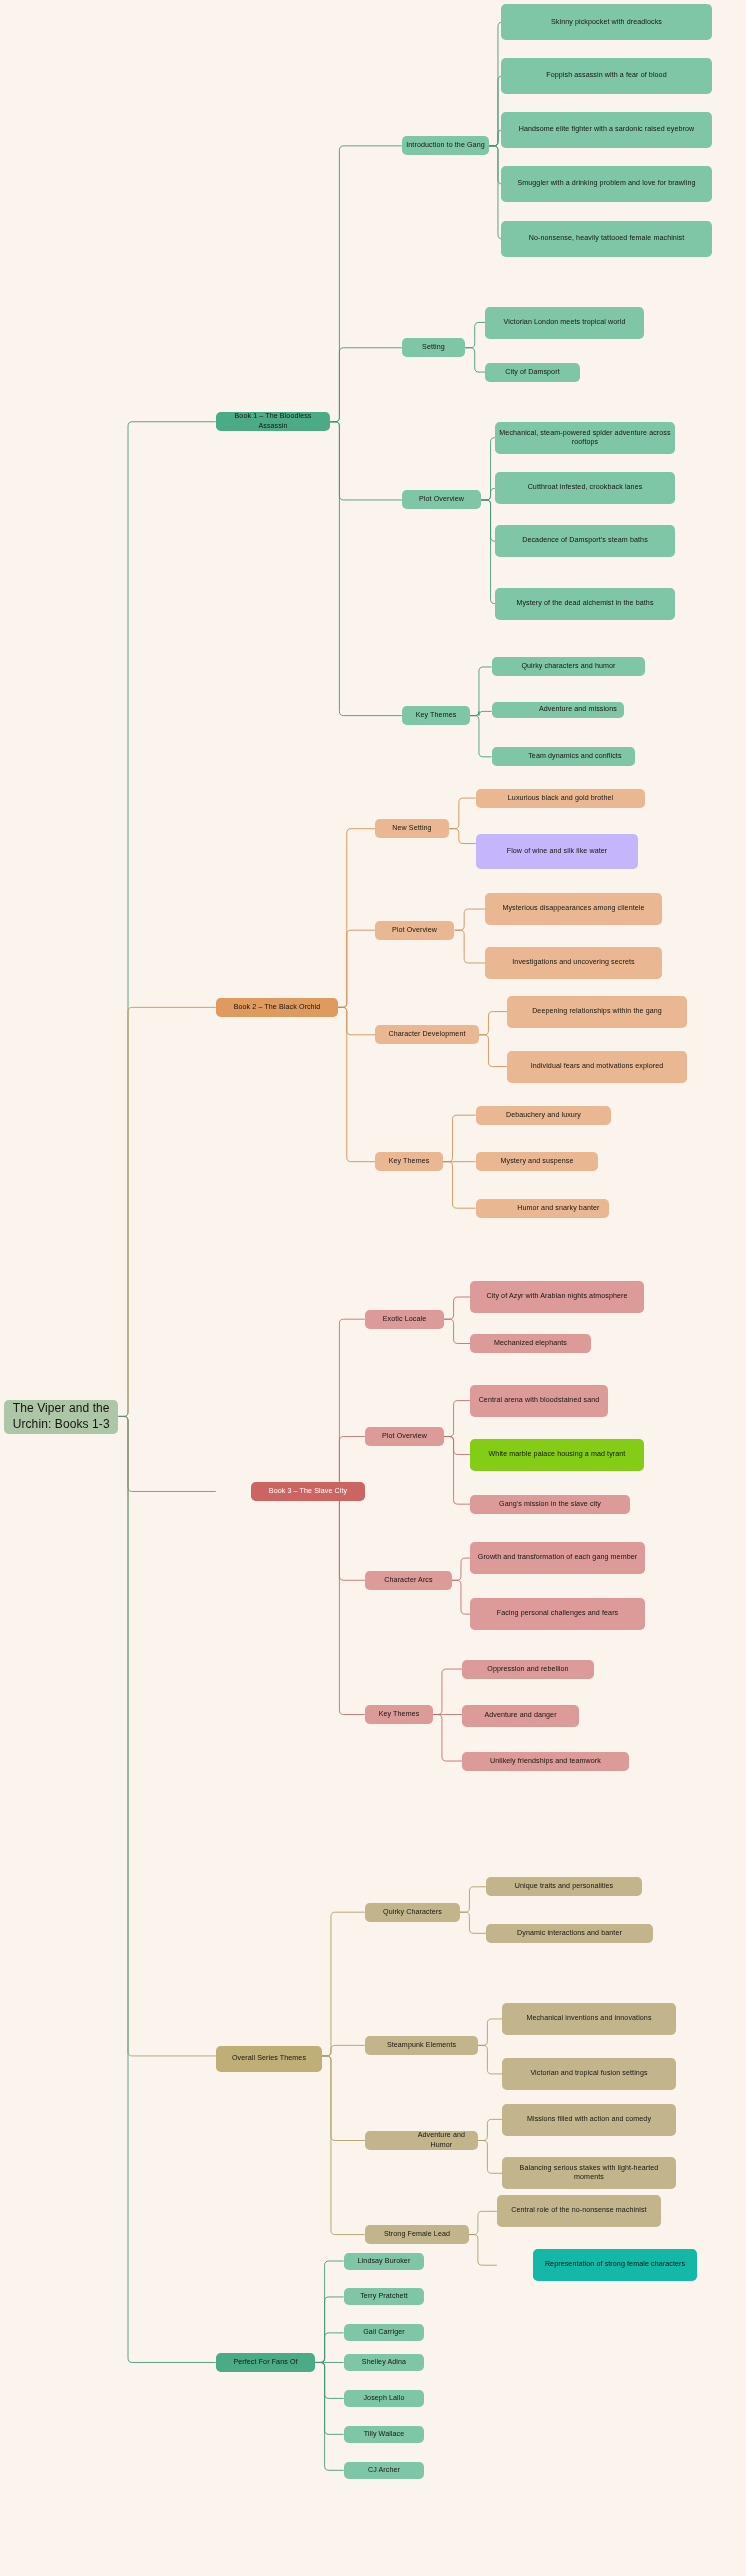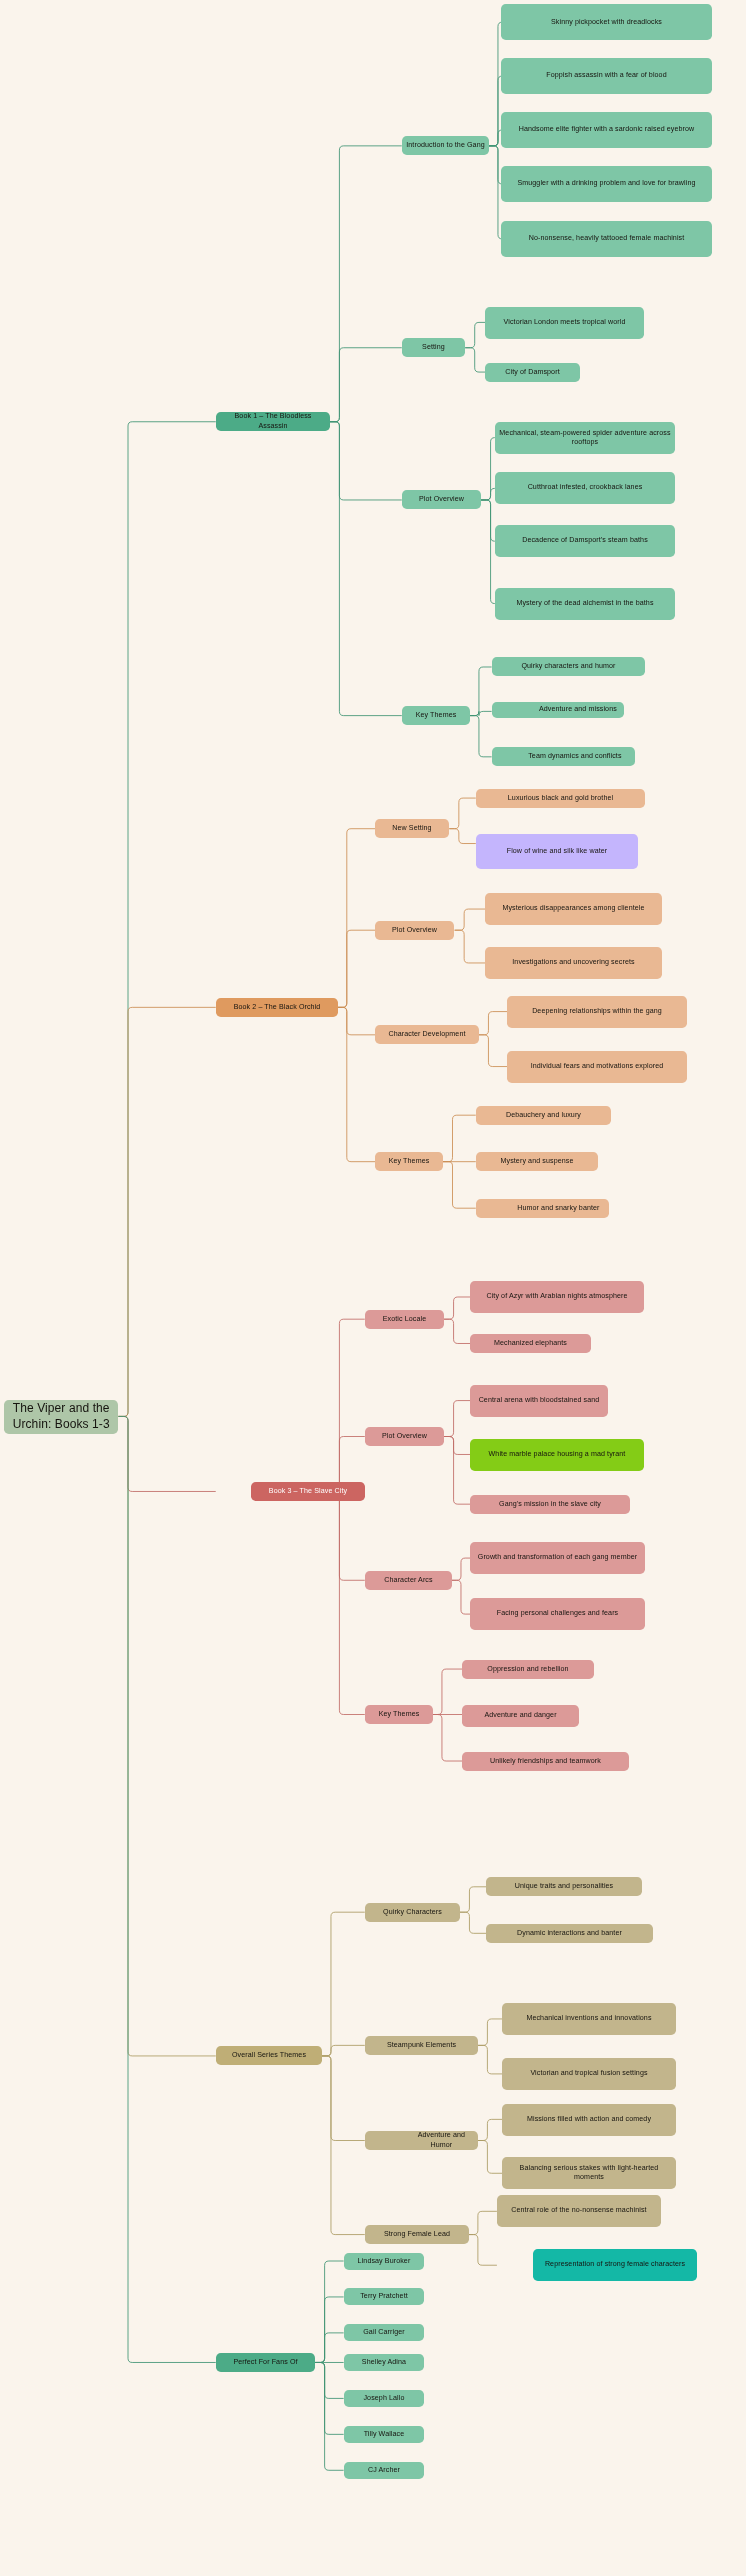--- a/index.html
+++ b/index.html
@@ -158,21 +158,21 @@
       <div class="node" style="left: 470px; top: 1385px; width: 138px; height: 32px; background: rgb(220, 154, 152);">Central arena with bloodstained sand</div>
       <div class="node" style="left: 470px; top: 1439px; width: 174px; height: 32px; background: #84cc16;">White marble palace housing a mad tyrant</div>
       <div class="node" style="left: 470px; top: 1495px; width: 160px; height: 19px; background: rgb(220, 154, 152);">Gang's mission in the slave city</div>
       <div class="node" style="left: 365px; top: 1571px; width: 87px; height: 19px; background: rgb(220, 154, 152);">Character Arcs</div>
       <div class="node" style="left: 470px; top: 1542px; width: 175px; height: 32px; background: rgb(220, 154, 152);">Growth and transformation of each gang member</div>
       <div class="node" style="left: 470px; top: 1598px; width: 175px; height: 32px; background: rgb(220, 154, 152);">Facing personal challenges and fears</div>
       <div class="node" style="left: 365px; top: 1705px; width: 68px; height: 19px; background: rgb(220, 154, 152);">Key Themes</div>
       <div class="node" style="left: 462px; top: 1660px; width: 132px; height: 19px; background: rgb(220, 154, 152);">Oppression and rebellion</div>
       <div class="node" style="left: 462px; top: 1705px; width: 117px; height: 22px; background: rgb(220, 154, 152);">Adventure and danger</div>
       <div class="node" style="left: 462px; top: 1752px; width: 167px; height: 19px; background: rgb(220, 154, 152);">Unlikely friendships and teamwork</div>
-      <div class="node" style="left: 216px; top: 2046px; width: 106px; height: 19px; background: rgb(191, 174, 118);">Overall Series Themes</div>
+      <div class="node" style="left: 216px; top: 2046px; width: 106px; height: 26px; background: rgb(191, 174, 118);">Overall Series Themes</div>
       <div class="node" style="left: 365px; top: 1903px; width: 95px; height: 19px; background: rgb(194, 181, 140);">Quirky Characters</div>
       <div class="node" style="left: 486px; top: 1877px; width: 156px; height: 19px; background: rgb(194, 181, 140);">Unique traits and personalities</div>
       <div class="node" style="left: 486px; top: 1924px; width: 167px; height: 19px; background: rgb(194, 181, 140);">Dynamic interactions and banter</div>
       <div class="node" style="left: 365px; top: 2036px; width: 113px; height: 19px; background: rgb(194, 181, 140);">Steampunk Elements</div>
       <div class="node" style="left: 502px; top: 2003px; width: 174px; height: 32px; background: rgb(194, 181, 140);">Mechanical inventions and innovations</div>
       <div class="node" style="left: 502px; top: 2058px; width: 174px; height: 32px; background: rgb(194, 181, 140);">Victorian and tropical fusion settings</div>
       <div class="node" style="left: 365px; top: 2131px; width: 113px; height: 19px; background: rgb(194, 181, 140); padding-left: 44px;">Adventure and Humor</div>
       <div class="node" style="left: 502px; top: 2104px; width: 174px; height: 32px; background: rgb(194, 181, 140);">Missions filled with action and comedy</div>
       <div class="node" style="left: 502px; top: 2157px; width: 174px; height: 32px; background: rgb(194, 181, 140);">Balancing serious stakes with light-hearted moments</div>
       <div class="node" style="left: 365px; top: 2225px; width: 104px; height: 19px; background: rgb(194, 181, 140);">Strong Female Lead</div>

